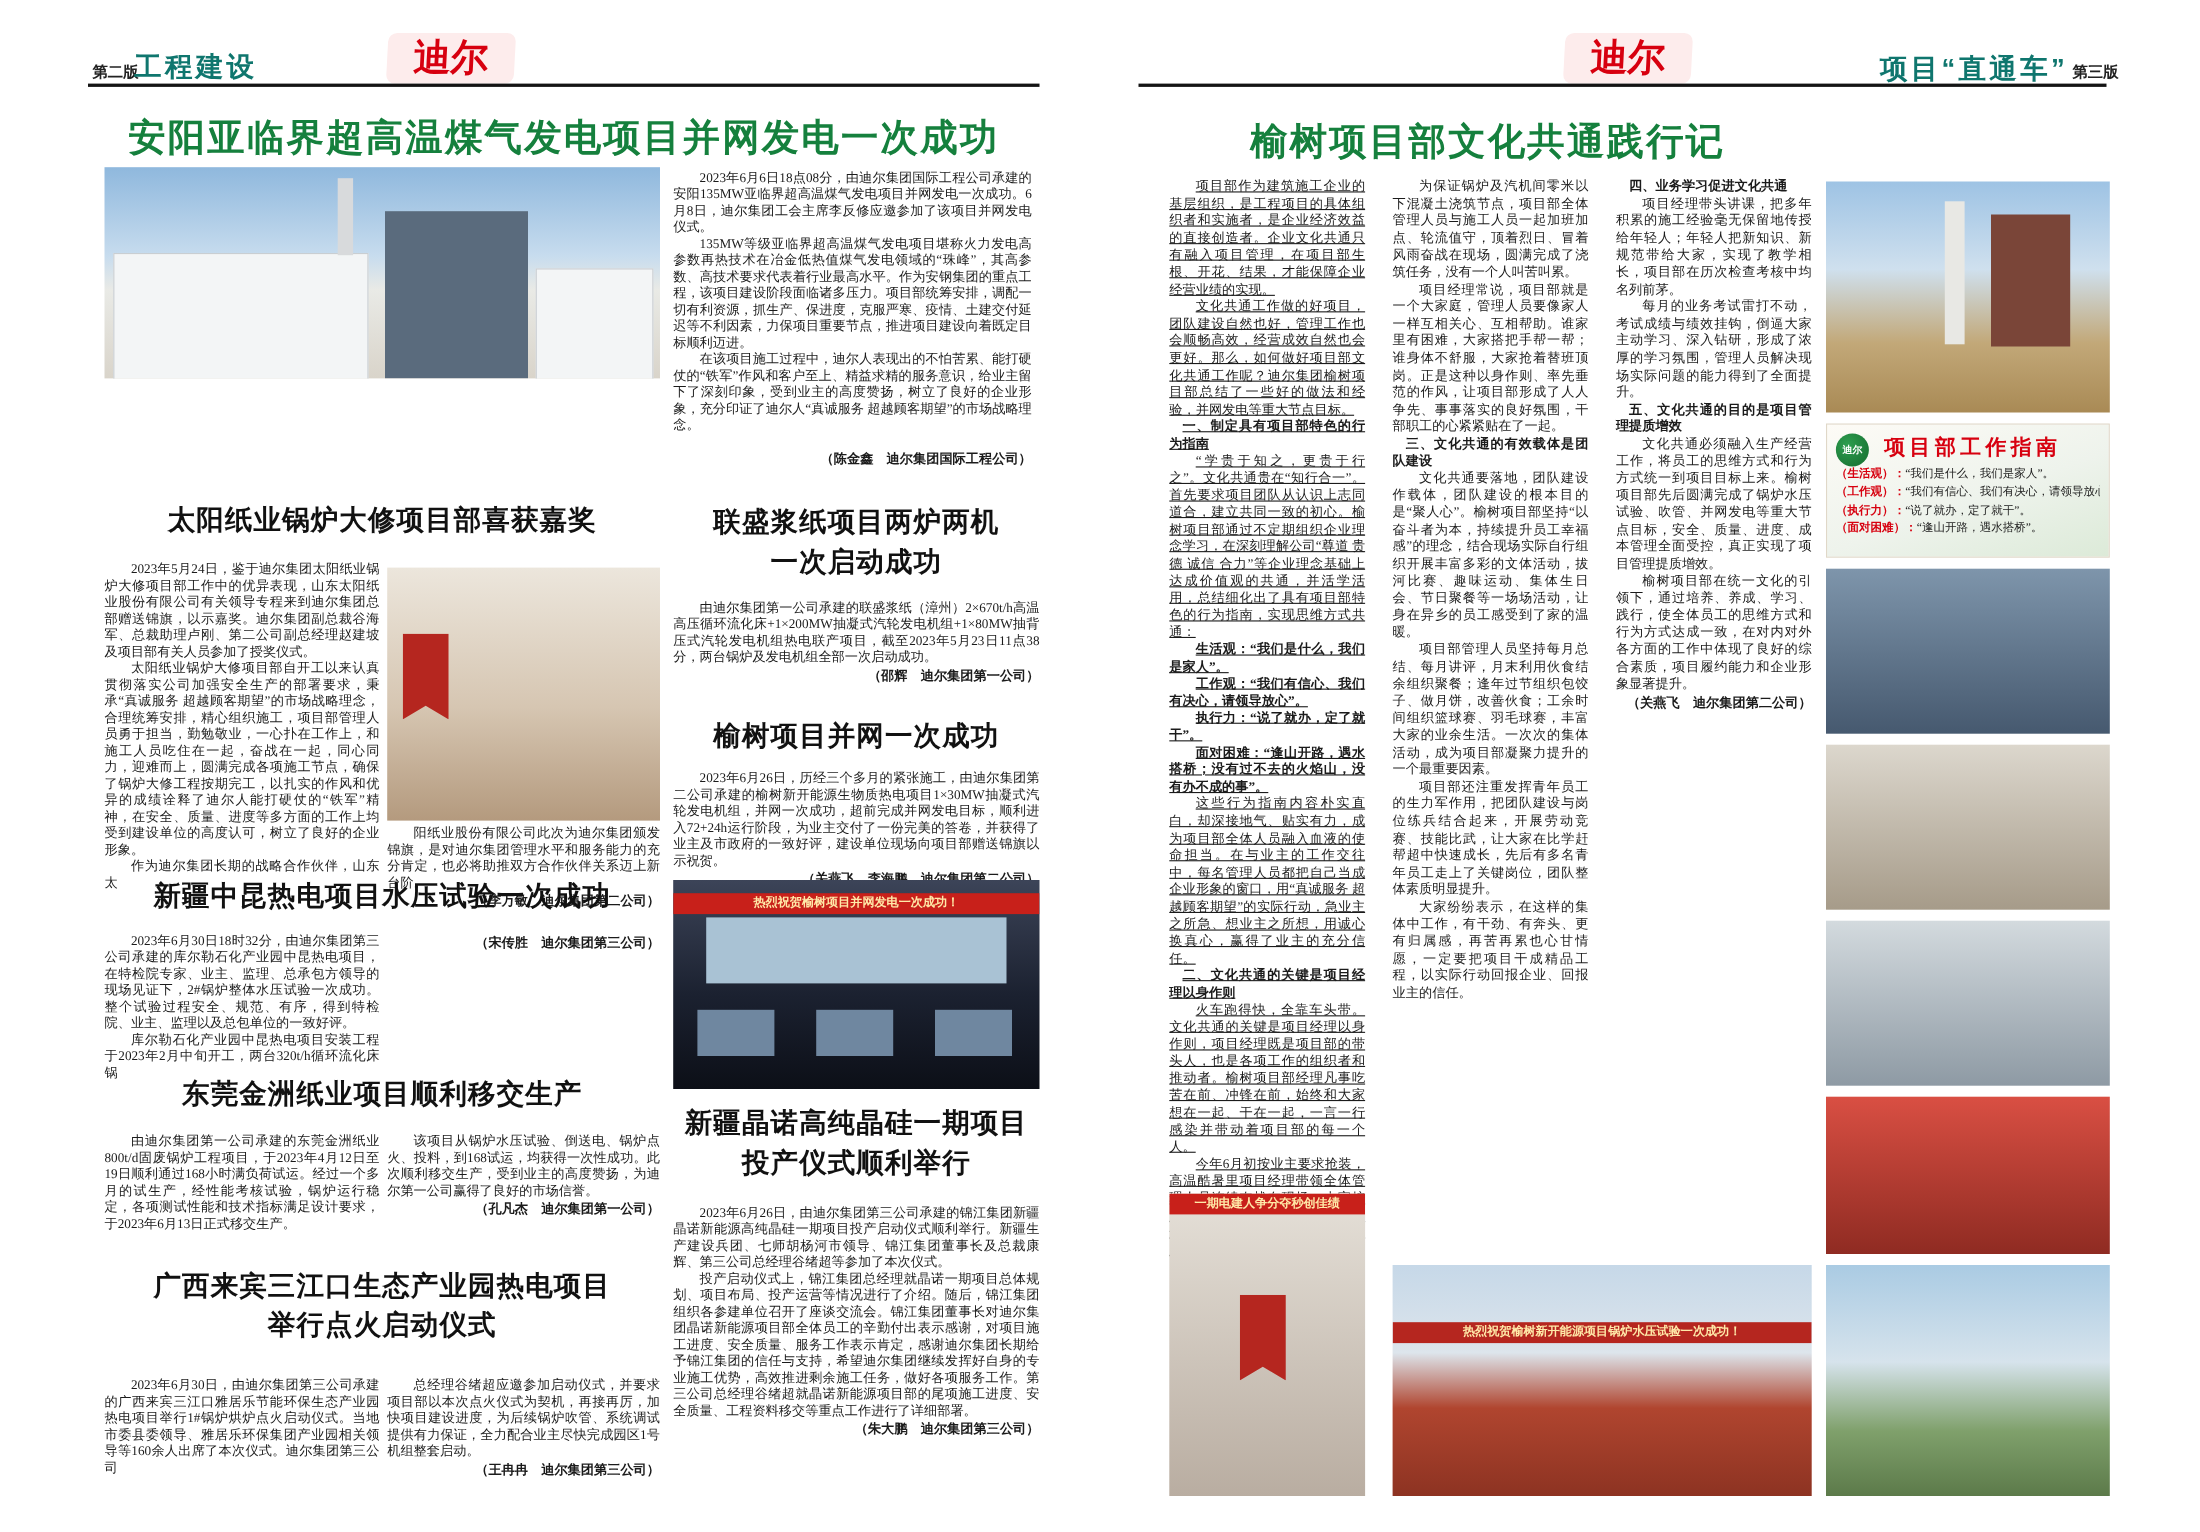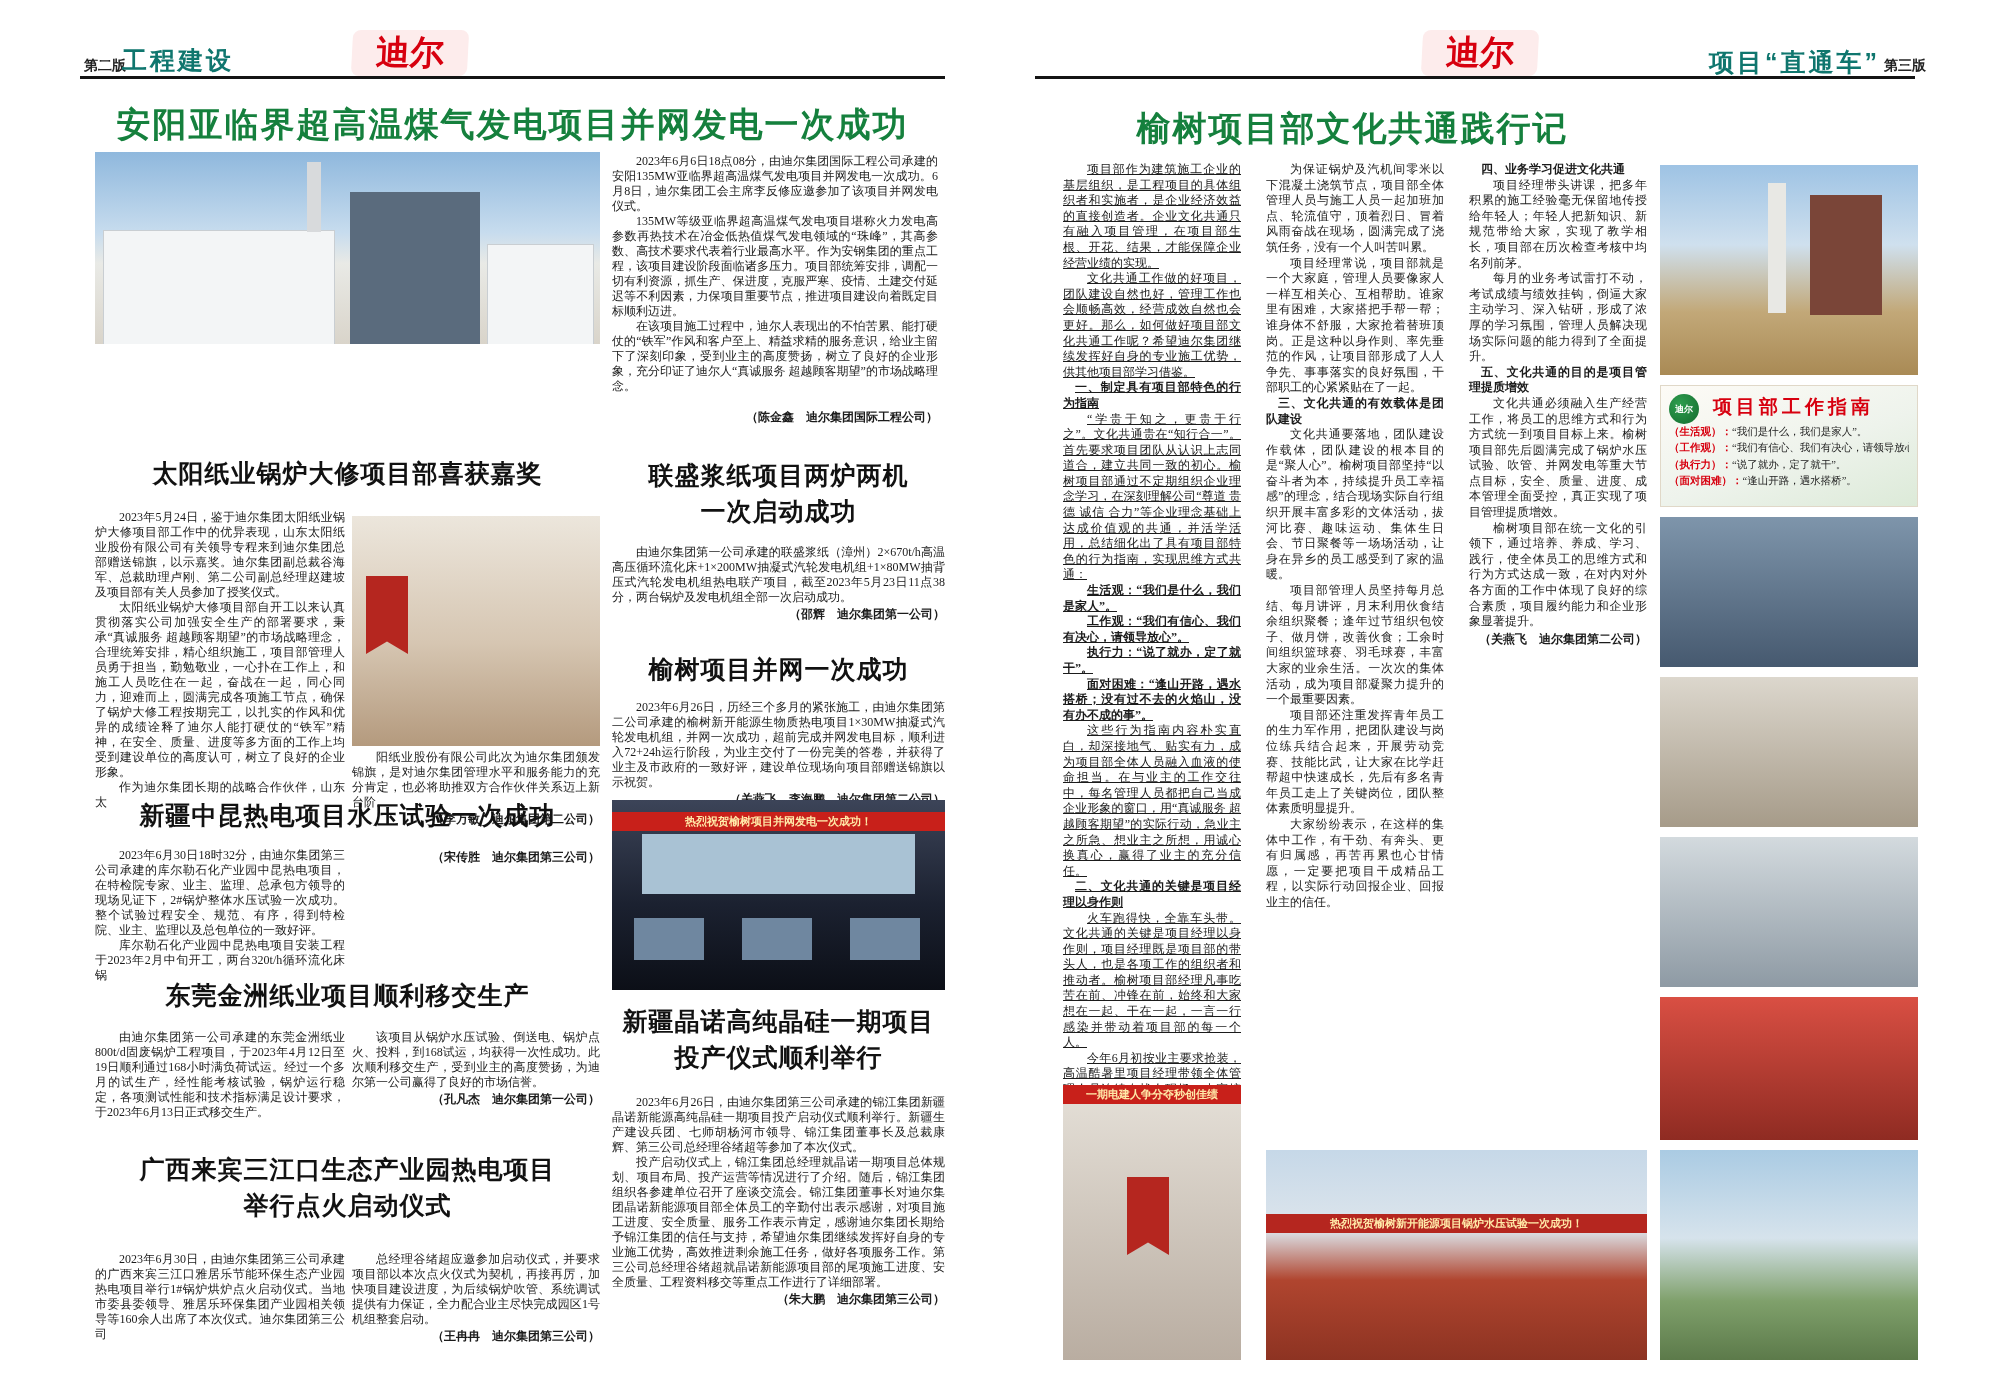--- a/index.html
+++ b/index.html
@@ -179,21 +179,21 @@
   <div>
     <div class="mast" style="left:1422px;top:30px;">迪尔</div>
     <div class="secred" style="left:1700px;top:46px;width:180px;text-align:right;">项目“直通车”</div>
     <div class="pageno" style="left:1884px;top:57px;">第三版</div>
     <div class="rule" style="left:1035px;top:76px;width:880px;"></div>
 
     <div class="mainh" style="left:1040px;top:106px;width:625px;">榆树项目部文化共通践行记</div>
 
     <div class="tx tx2" style="left:1063px;top:162px;width:178px;text-decoration:underline;">
         <p class="ln ln-p">项目部作为建筑施工企业的基层组织，是工程项目的具体组织者和实施者，是企业经济效益的直接创造者。企业文化共通只有融入项目管理，在项目部生根、开花、结果，才能保障企业经营业绩的实现。</p>
-        <p class="ln ln-p">文化共通工作做的好项目，团队建设自然也好，管理工作也会顺畅高效，经营成效自然也会更好。那么，如何做好项目部文化共通工作呢？希望迪尔集团继续发挥好自身的专业施工优势，供其他项目部学习借鉴。</p>
+        <p class="ln ln-p">文化共通工作做的好项目，团队建设自然也好，管理工作也会顺畅高效，经营成效自然也会更好。那么，如何做好项目部文化共通工作呢？迪尔集团榆树项目部总结了一些好的做法和经验，并网发电等重大节点目标。</p>
         <p class="ln ln-h">一、制定具有项目部特色的行为指南</p>
         <p class="ln ln-p">“学贵于知之，更贵于行之”。文化共通贵在“知行合一”。首先要求项目团队从认识上志同道合，建立共同一致的初心。榆树项目部通过不定期组织企业理念学习，在深刻理解公司“尊道 贵德 诚信 合力”等企业理念基础上达成价值观的共通，并活学活用，总结细化出了具有项目部特色的行为指南，实现思维方式共通：</p>
         <p class="ln ln-b">生活观：“我们是什么，我们是家人”。</p>
         <p class="ln ln-b">工作观：“我们有信心、我们有决心，请领导放心”。</p>
         <p class="ln ln-b">执行力：“说了就办，定了就干”。</p>
         <p class="ln ln-b">面对困难：“逢山开路，遇水搭桥；没有过不去的火焰山，没有办不成的事”。</p>
         <p class="ln ln-p">这些行为指南内容朴实直白，却深接地气、贴实有力，成为项目部全体人员融入血液的使命担当。在与业主的工作交往中，每名管理人员都把自己当成企业形象的窗口，用“真诚服务 超越顾客期望”的实际行动，急业主之所急、想业主之所想，用诚心换真心，赢得了业主的充分信任。</p>
         <p class="ln ln-h">二、文化共通的关键是项目经理以身作则</p>
         <p class="ln ln-p">火车跑得快，全靠车头带。文化共通的关键是项目经理以身作则，项目经理既是项目部的带头人，也是各项工作的组织者和推动者。榆树项目部经理凡事吃苦在前、冲锋在前，始终和大家想在一起、干在一起，一言一行感染并带动着项目部的每一个人。</p>
         <p class="ln ln-p">今年6月初按业主要求抢装，高温酷暑里项目经理带领全体管理人员连续奋战在现场，大家拧成一股绳，按期圆满完成了抢装任务，用行动诠释了“说了就办、定了就干”的执行力。</p>
@@ -217,21 +217,21 @@
           <p class="ln ln-p">榆树项目部在统一文化的引领下，通过培养、养成、学习、践行，使全体员工的思维方式和行为方式达成一致，在对内对外各方面的工作中体现了良好的综合素质，项目履约能力和企业形象显著提升。</p>
         </div>
       <span class="by">（关燕飞　迪尔集团第二公司）</span>
     </div>
 
     <div class="ph ph-groupA" style="left:1063px;top:1085px;width:178px;height:275px;">
       <div class="ph-banner" style="top:0;">一期电建人争分夺秒创佳绩</div>
       <div class="pennant" style="left:64px;top:92px;"></div>
     </div>
     <div class="ph ph-groupB" style="left:1266px;top:1150px;width:381px;height:210px;">
-      <div class="ph-banner" style="top:64px;background:#b5261f;">热烈祝贺榆树新开能源项目锅炉水压试验一次成功！</div>
+      <div class="ph-banner" style="top:52px;background:#b5261f;">热烈祝贺榆树新开能源项目锅炉水压试验一次成功！</div>
     </div>
 
     <div class="ph ph-site" style="left:1660px;top:165px;width:258px;height:210px;">
       <div class="chim" style="left:108px;top:18px;width:18px;height:130px;background:#e8e8e4;"></div>
       <div class="steel" style="left:150px;top:30px;width:72px;height:120px;background:#7a4538;"></div>
     </div>
 
     <div class="card" style="left:1660px;top:385px;width:258px;height:122px;">
       <div class="card-logo">迪尔</div>
       <div class="card-title">项目部工作指南</div>

